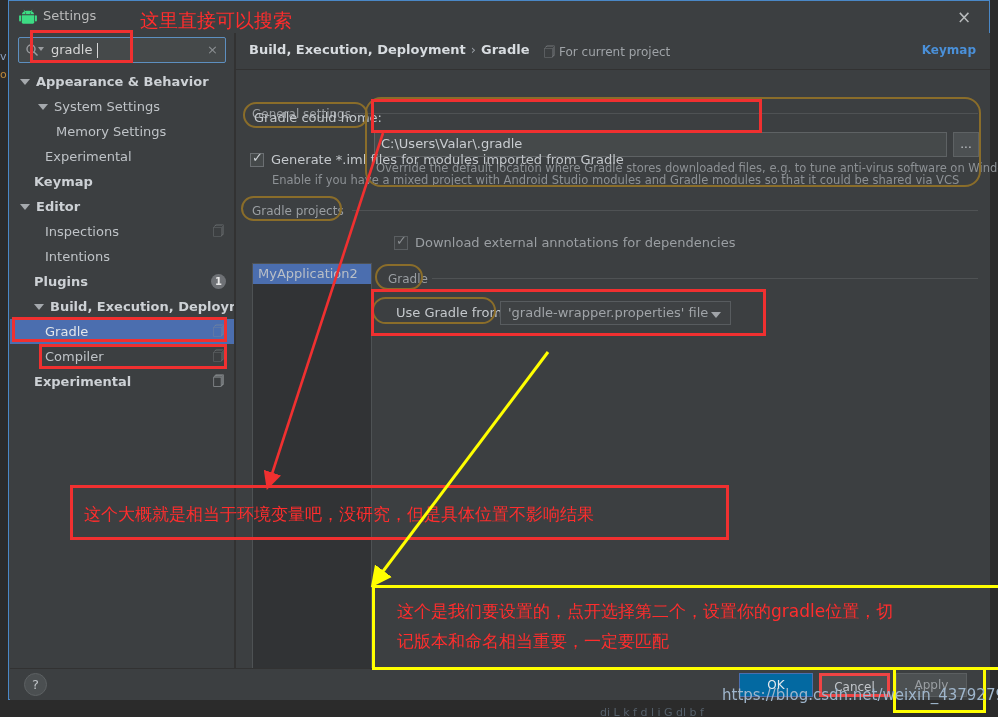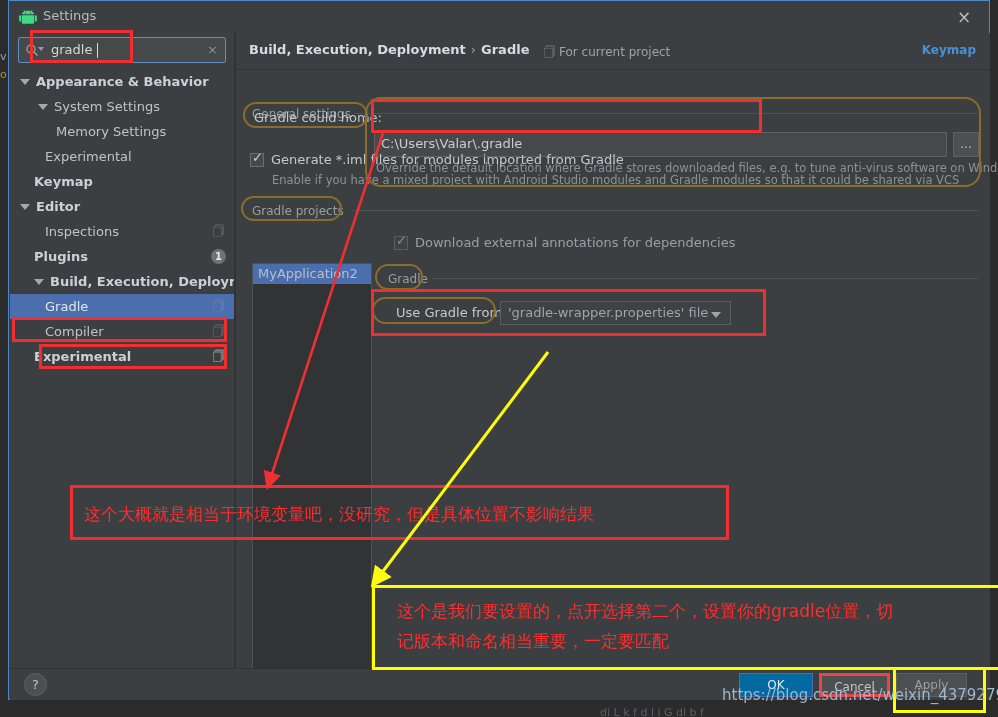--- a/index.html
+++ b/index.html
@@ -359,20 +359,23 @@
             <span class="tree-label" style="left: 24px;">Keymap</span>
           </div>
           <div class="tree-row bold">
             <span class="tri" style="left: 10px;"></span>
             <span class="tree-label" style="left: 26px;">Editor</span>
           </div>
           <div class="tree-row">
             <span class="tree-label" style="left: 35px;">Inspections</span>
             <span class="copy-glyph">🗍</span>
           </div>
+          <div class="tree-row">
+            <span class="tree-label" style="left: 35px;">Intentions</span>
+          </div>
           <div class="tree-row bold">
             <span class="tree-label" style="left: 24px;">Plugins</span>
             <span class="badge">1</span>
           </div>
           <div class="tree-row bold">
             <span class="tri" style="left: 24px;"></span>
             <span class="tree-label" style="left: 40px;">Build, Execution, Deployment</span>
           </div>
           <div class="tree-row selected">
             <span class="tree-label" style="left: 35px;">Gradle</span>
@@ -452,20 +455,21 @@
       <div class="btn apply" style="left:886px; width:71px;">Apply</div>
     </div>
   </div>
 
   <div class="pill" style="left:243px; top:102px; width:125px; height:26px;"></div>
   <div class="pill" style="left:241px; top:196px; width:101px; height:25px;"></div>
   <div class="pill" style="left:375px; top:264px; width:48px; height:26px;"></div>
   <div class="pill" style="left:372px; top:297px; width:124px; height:27px;"></div>
   <div class="pill" style="left:365px; top:97px; width:616px; height:90px; border-radius:16px;"></div>
 
+  <div class="ann-text" style="left:140px; top:8px; font-size:19px;">这里直接可以搜索</div>
 
   <div class="ann-rect" style="left:30px; top:30px; width:103px; height:33px;"></div>
 
   <div class="ann-rect" style="left:12px; top:317px; width:215px; height:25px;"></div>
 
   <div class="ann-rect" style="left:39px; top:344px; width:188px; height:25px;"></div>
 
   <div class="ann-rect" style="left:371px; top:99px; width:391px; height:34px;"></div>
 
   <div class="ann-rect" style="left:371px; top:289px; width:395px; height:47px;"></div>

